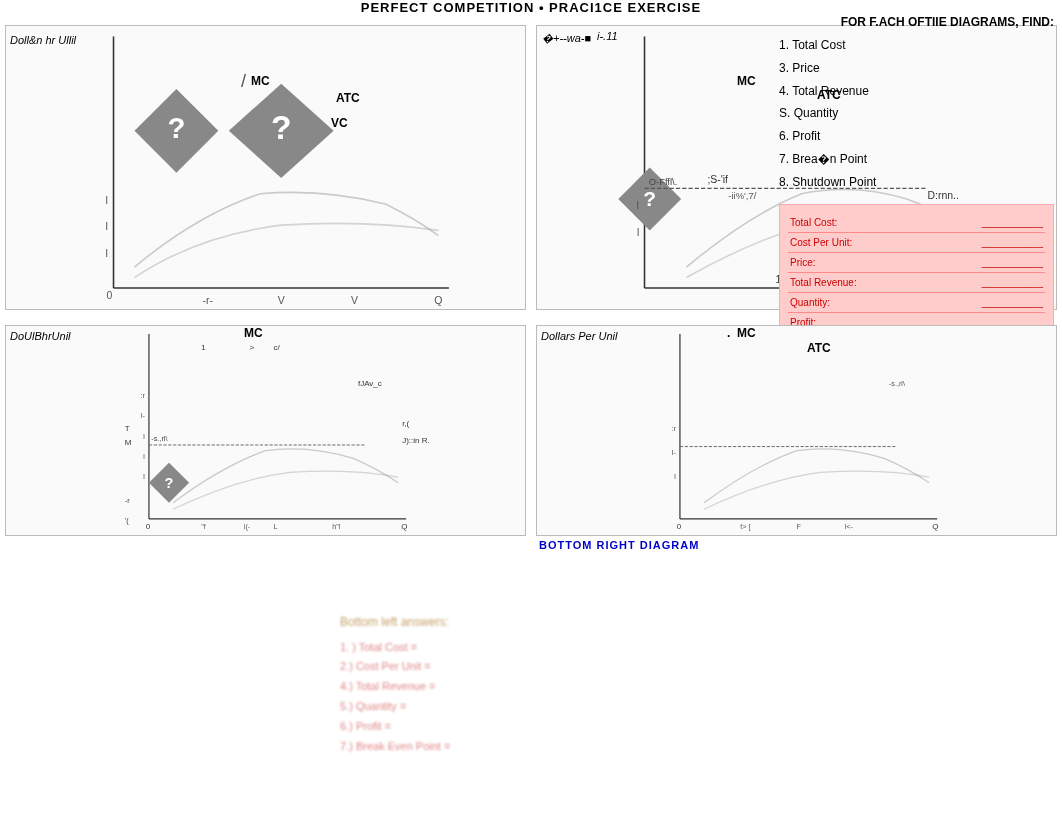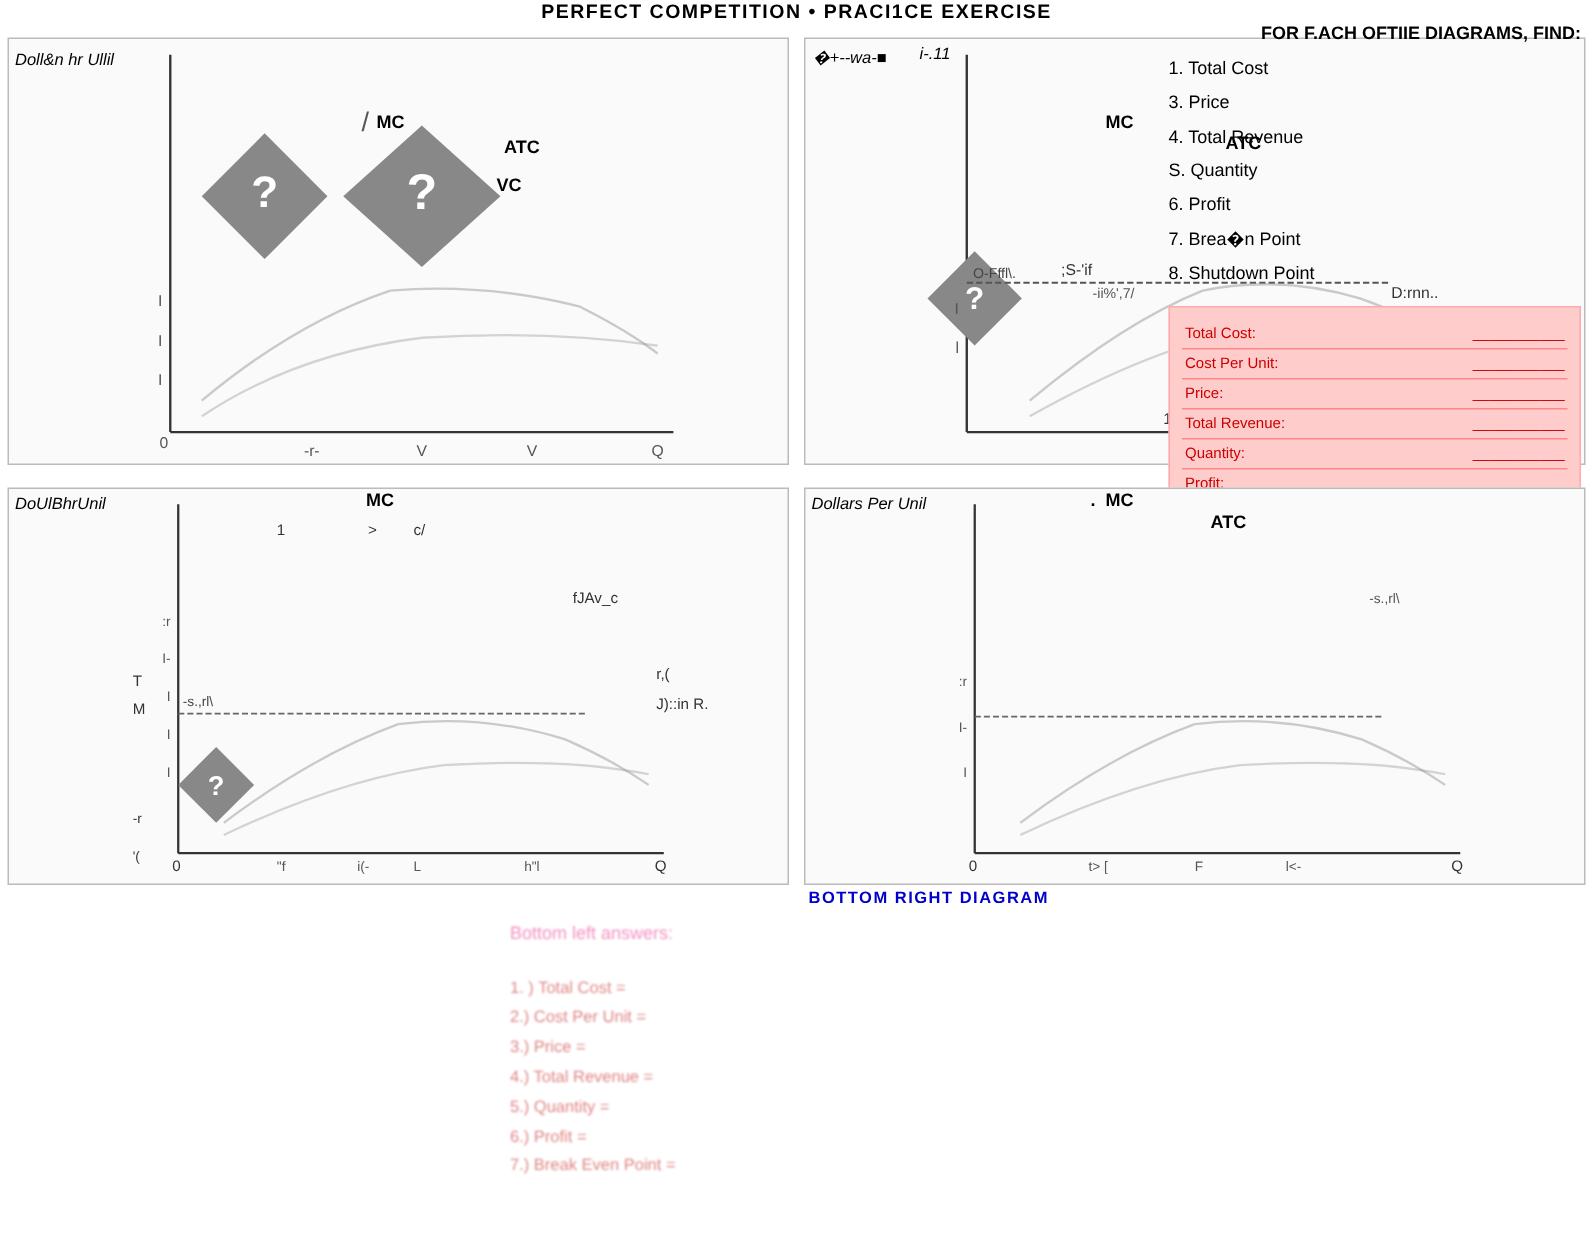--- a/index.html
+++ b/index.html
@@ -92,21 +92,21 @@
       margin: 5px;
       position: relative;
       background: #fafafa;
     }
 
     .top-diagram-box {
       height: 285px;
     }
 
     .bottom-diagram-box {
-      height: 265px;
+      height: 211px;
     }
 
     .answer-field {
       display: flex;
       justify-content: space-between;
       border-bottom: 1px solid #ff8888;
       padding: 1px 2px;
       min-height: 15px;
     }
 
@@ -181,21 +181,21 @@
 
       
       <div style="position:absolute;top:45px;left:235px;font-size:18px;color:#555;">/</div>
     </div>
   </div>
 
   <div class="right-half">
     <div class="diagram-box top-diagram-box">
       
       <div class="axis-label" style="top:4px;left:5px;">�+--wa-■</div>
-      <div class="axis-label" style="top:4px;left:76px;">i-.11</div>
+      <div class="axis-label" style="top:4px;left:60px;">i-.11</div>
       
       <div class="curve-label" style="top:48px;left:200px;">MC</div>
       
       <div class="curve-label" style="top:62px;left:280px;">ATC</div>
 
       <svg class="diagram-svg" viewBox="0 0 370 270">
 
         <line x1="40" y1="10" x2="40" y2="250" stroke="#333" stroke-width="1.5"></line>
         <line x1="40" y1="250" x2="360" y2="250" stroke="#333" stroke-width="1.5"></line>
 
@@ -358,22 +358,21 @@
         <text x="35" y="130" text-anchor="end" font-size="9" fill="#555">:r</text>
       </svg>
     </div>
     <div class="bottom-right-diagram-label" style="margin-left:8px;margin-top:-2px;">BOTTOM RIGHT DIAGRAM</div>
 
   </div>
 </div>
 
 <div style="position:absolute;bottom:5px;left:325px;right:0;height:215px;background:#fff;padding:10px 15px;overflow:hidden;">
   <div class="written-lines blurred-content">
-    <div style="font-size:12px;color:#ec4899;margin-bottom:16px;">Bottom left answers:</div>
+    <div style="font-size:12px;color:#a16207;margin-bottom:4px;">Bottom left answers:</div>
     <div>1. ) Total Cost =</div>
     <div>2.) Cost Per Unit =</div>
-    <div>3.) Price =</div>
     <div>4.) Total Revenue =</div>
     <div>5.) Quantity =</div>
     <div>6.) Profit =</div>
     <div>7.) Break Even Point =</div>
   </div>
 </div>
 
 </body></html>

